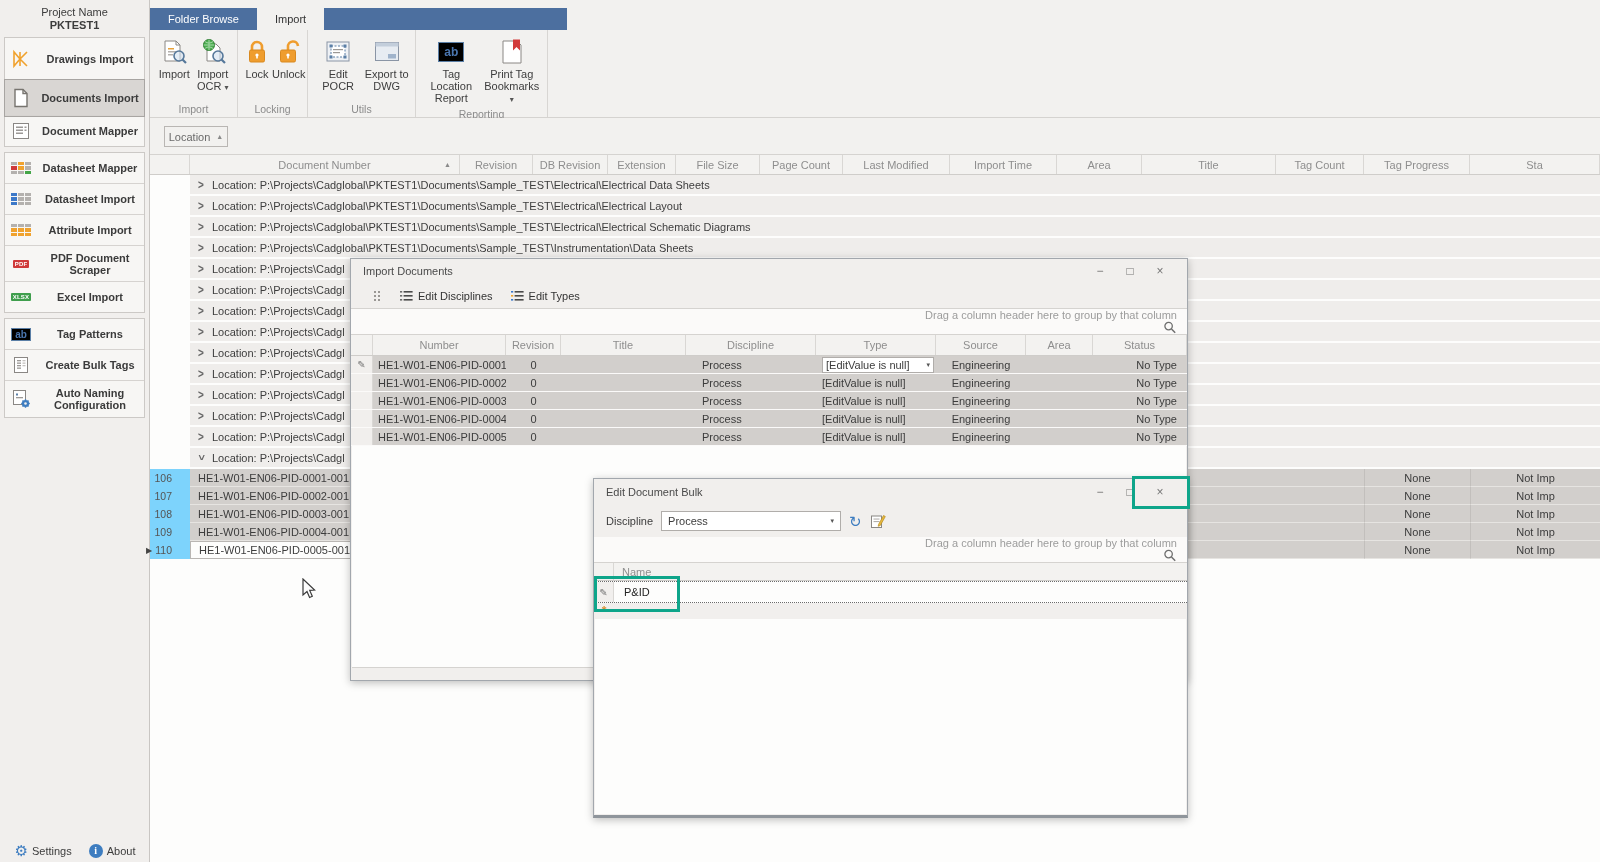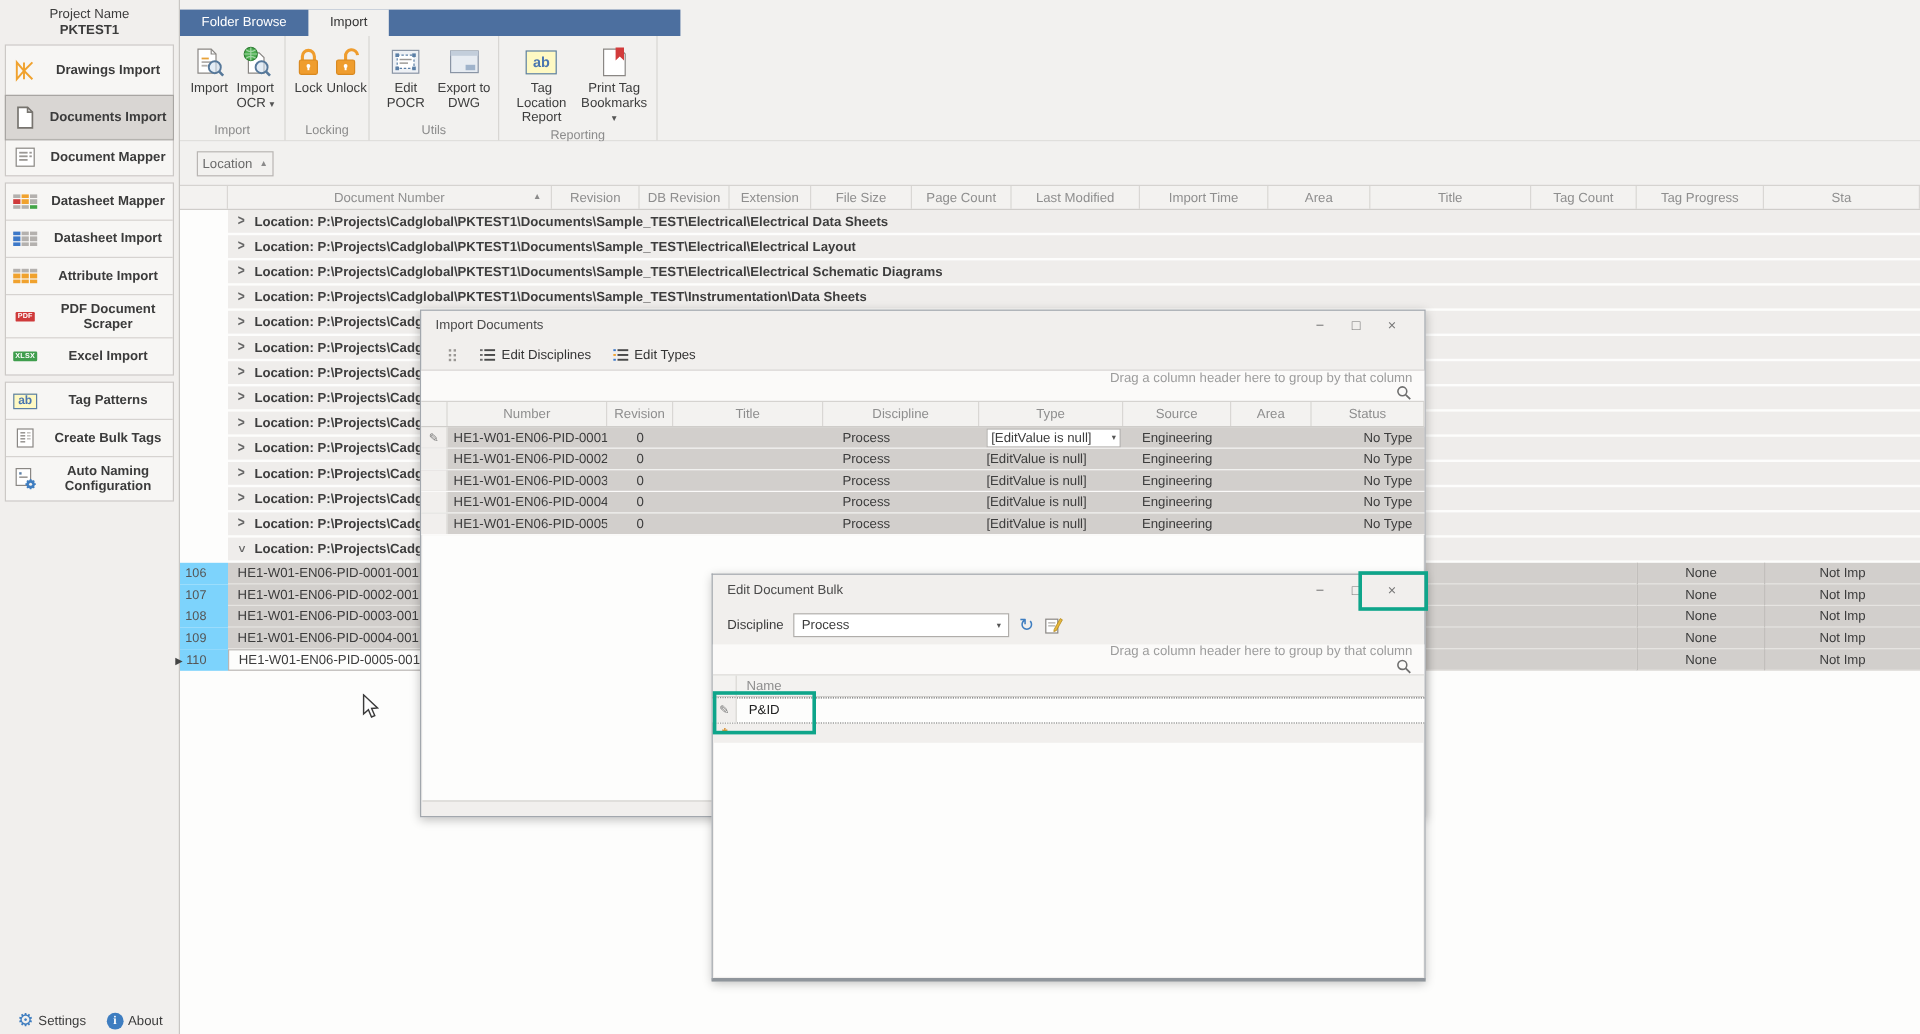--- a/index.html
+++ b/index.html
@@ -23,21 +23,21 @@
   .gicon { display:grid; grid-template-columns:repeat(3,6px); grid-auto-rows:3.5px; gap:1px; }
   .gicon i { background:#b4b1ae; }
   .gicon.mapper i:nth-child(2), .gicon.mapper i:nth-child(5){ background:#f0a22e; }
   .gicon.mapper i:nth-child(4){ background:#cf3a3a; }
   .gicon.mapper i:nth-child(9){ background:#43a547; }
   .gicon.dsimp i:nth-child(1), .gicon.dsimp i:nth-child(4), .gicon.dsimp i:nth-child(7){ background:#3c78c8; }
   .gicon.attr i:nth-child(n+4){ background:#f0a22e; }
   .badge { color:#fff; font-weight:bold; font-size:6px; padding:1px 2px; border-radius:1px; letter-spacing:.2px; }
   .badge.pdf { background:#cf3a3a; }
   .badge.xlsx { background:#3f9e4d; }
-  .ab-box { border:1px solid #5b7fa6; color:#4a76b0; font-weight:bold; font-size:10px; padding:0 3px; background:#fef9c3; }
+  .ab-box { border:1px solid #5b7fa6; color:#4a76b0; font-weight:bold; font-size:10px; padding:0 3px; background:#000000; }
   .sidebar-footer { position:absolute; left:0; bottom:4px; width:150px; display:flex; align-items:center; justify-content:space-around; padding:0 6px; }
   .foot-item { display:flex; align-items:center; gap:4px; color:#3c3c3c; cursor:default; }
   .gear { color:#3e7dc0; font-size:15px; line-height:15px; }
   .info-circ { width:14px; height:14px; border-radius:50%; background:#3e7dc0; color:#fff; font-weight:bold; font-size:10px; display:flex; align-items:center; justify-content:center; font-family:"Liberation Serif",serif; }
 
   
   .tabstrip { position:absolute; left:150px; top:8px; height:22px; width:417px; background:#4c6f9f; display:flex; }
   .rtab { padding:0 18px; display:flex; align-items:center; color:#fff; cursor:default; }
   .rtab.active { background:#f2f1ef; color:#333; }
   .ribbon { position:absolute; left:150px; top:30px; right:0; height:88px; background:#f2f1ef; border-bottom:1px solid #d5d3d0; display:flex; }
@@ -57,21 +57,21 @@
   .sortmark { font-size:7px; color:#8a8a8a; }
   .ghead { position:absolute; left:0; top:37px; right:0; height:20px; background:#f3f2f0; border-bottom:1px solid #cfcdca; display:flex; }
   .hcell { border-right:1px solid #d9d7d4; color:#8e8e8e; display:flex; align-items:center; justify-content:center; position:relative; overflow:hidden; white-space:nowrap; }
   .hcell.ind { border-right:1px solid #d9d7d4; }
   .hsort { position:absolute; right:8px; font-size:7px; color:#8a8a8a; }
 
   .gbody { position:absolute; left:0; top:57px; right:0; bottom:0; }
   .grow { position:relative; margin-left:40px; height:19px; margin-bottom:2px; background:#efedeb; display:flex; align-items:center; cursor:default; }
   .chev { width:22px; text-align:center; color:#666; font-weight:bold; font-size:10px; transform:scaleY(1.2); flex:none; }
   .chev.expanded { transform:rotate(90deg); }
-  .gtext { font-weight:bold; color:#3d3d3d; white-space:nowrap; overflow:hidden; }
+  .gtext { font-weight:normal; color:#3d3d3d; white-space:nowrap; overflow:hidden; }
 
   .drow { position:relative; height:18px; display:flex; cursor:default; }
   .rnum { width:40px; flex:none; display:flex; align-items:center; justify-content:flex-end; padding-right:18px; color:#555; font-size:10.5px; gap:3px; background:#7dd3fc; }
   .farr { font-size:8px; color:#444; }
   .dcell { display:flex; align-items:center; background:#d2cfcc; border-bottom:1px solid #e6e4e1; overflow:hidden; white-space:nowrap; }
   .dcell.doc { width:270px; flex:none; padding-left:8px; }
   .dcell.doc.white { background:#fdfdfc; border:1px solid #b9b6b3; }
   .dcell.mid { width:904px; flex:none; }
   .dcell.tp { width:106px; flex:none; justify-content:center; border-left:1px solid #c2bfbc; }
   .dcell.st { width:130px; flex:none; justify-content:center; border-left:1px solid #c2bfbc; }

